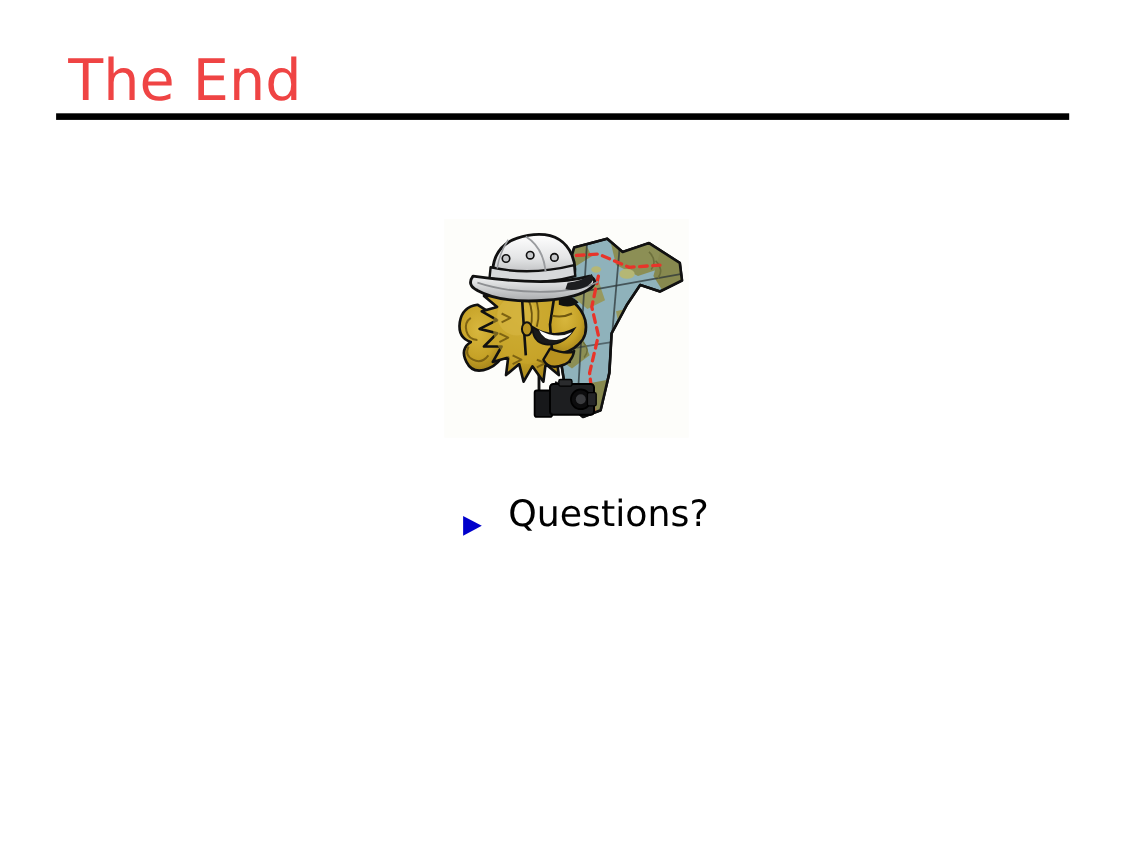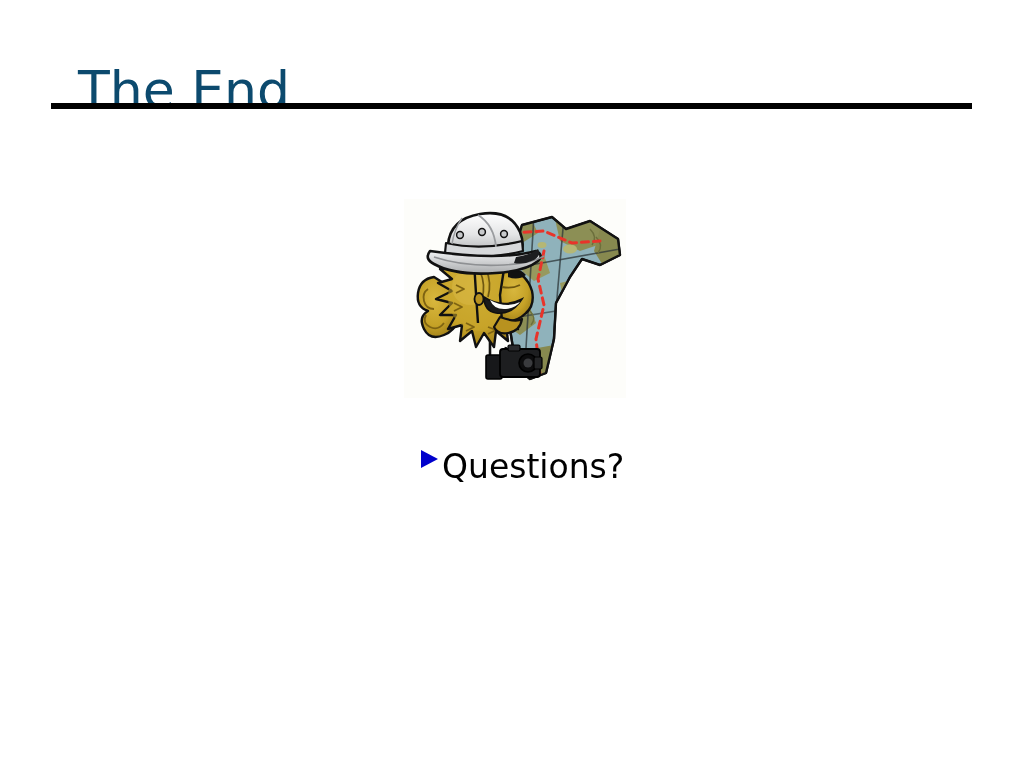--- a/index.html
+++ b/index.html
@@ -27,24 +27,24 @@
   .title-block {
     position: absolute;
     left: 51px;
     top: 46px;
     width: 921px;
   }
   .slide-title {
     font-size: 52px;
     line-height: 56px;
     font-weight: 400;
-    color: #0c4a6e;
+    color: #ef4444;
     letter-spacing: 0px;
     white-space: nowrap;
-    margin: 16px;
+    margin: 0;
     padding: 0 0 0 11px;
     font-family: "DejaVu Sans", "Liberation Sans", sans-serif;
   }
   .title-rule {
     position: absolute;
     left: 0px;
     top: 57px;
     width: 921px;
     height: 6px;
     background: #000000;
@@ -64,22 +64,22 @@
     width: 222px;
     height: 199px;
   }
 
   
   .bullet-row {
     position: absolute;
     left: 421px;
     top: 447px;
     display: flex;
-    align-items: flex-start;
-    gap: 4px;
+    align-items: flex-end;
+    gap: 24px;
     white-space: nowrap;
   }
   .bullet-marker {
     width: 0;
     height: 0;
     border-top: 9px solid transparent;
     border-bottom: 9px solid transparent;
     border-left: 17px solid #0000cc;
     flex: 0 0 auto;
     margin-top: 3px;

